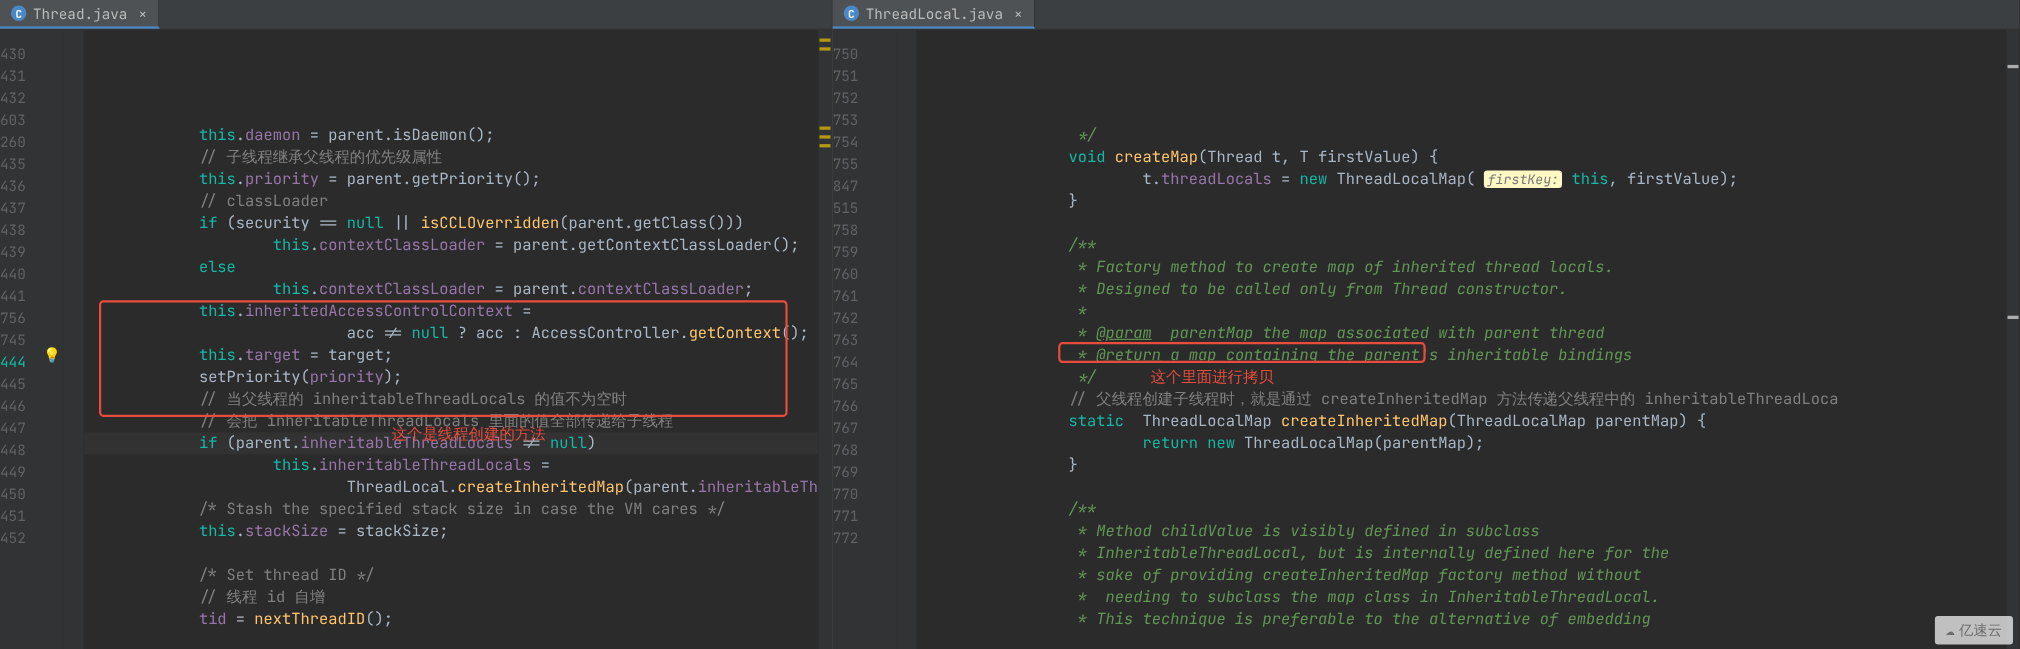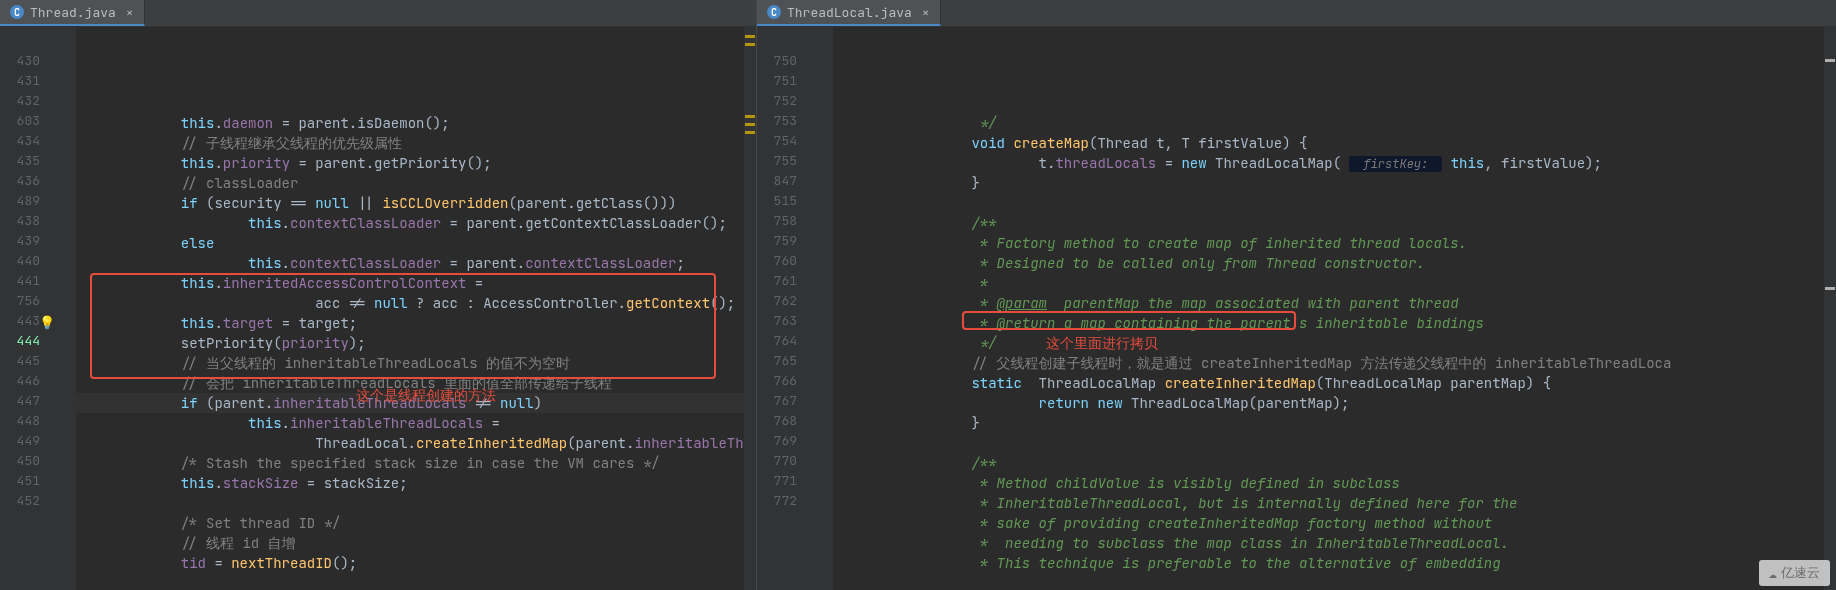--- a/index.html
+++ b/index.html
@@ -7,37 +7,37 @@
 .pane{display:flex;flex-direction:column;height:100%}
 .pane.left{width:757px}
 .pane.right{width:1079px}
 .pane.left{border-right:1px solid #484848}
 .tab-bar{height:27px;background:#3c3f41;display:flex;align-items:stretch;border-bottom:1px solid #323232}
 .tab{display:flex;align-items:center;padding:0 10px;background:#4e5254;color:#bbb;font-size:13px;gap:6px;cursor:pointer;border-right:1px solid #323232}
 .tab.selected{background:#4e5254;border-bottom:2px solid #4a88c7}
 .tab .ficon{width:14px;height:14px;border-radius:50%;background:#4a88c7;color:#fff;font-size:10px;font-weight:bold;display:flex;align-items:center;justify-content:center}
 .tab .close{color:#bbb;font-size:13px;margin-left:4px}
 .editor{flex:1;display:flex;position:relative;overflow:hidden}
-.gutter{width:58px;background:#313335;color:#606366;text-align:right;padding-right:18px;font-size:13px;line-height:20px;padding-top:24px;flex-shrink:0;position:relative}
+.gutter{width:58px;background:#313335;color:#606366;text-align:left;padding-right:18px;font-size:13px;line-height:20px;padding-top:13px;flex-shrink:0;position:relative}
 .gutter .ln{height:20px}
-.gutter .hl{color:#86efac}
+.gutter .hl{color:#14b8a6}
 .gutter .bulb{position:absolute;right:2px;color:#f0a732;font-size:13px}
 .fold{width:18px;background:#313335;flex-shrink:0;position:relative}
 .code{flex:1;padding-top:6px;line-height:20px;font-size:14px;position:relative;white-space:pre;overflow:hidden}
 .line{height:20px;padding-left:4px}
 .line.cur{background:#323232}
-.kw{color:#7dd3fc}
+.kw{color:#14b8a6}
 .cmt{color:#808080;}
 .fn{color:#ffc66d}
 .fnit{color:#ffc66d;}
 .ty{color:#a9b7c6}
 .fld{color:#9876aa}
 .doc{color:#629755;font-style:italic}
 .doctag{color:#629755;font-style:italic;text-decoration:underline}
-.hint{color:#787878;font-style:italic;background:#0f172a;padding:0 14px;border-radius:3px;font-size:12px}
+.hint{color:#787878;font-style:italic;background:#fef9c3;padding:0 3px;border-radius:3px;font-size:12px}
 .redbox{position:absolute;border:2px solid #e74c3c;border-radius:4px;pointer-events:none}
 .redtext{position:absolute;color:#e74c3c;font-size:14px;pointer-events:none}
 .stripe{width:12px;background:#313335;flex-shrink:0;position:relative}
 .stripe .mark{position:absolute;left:1px;width:10px;height:3px}
 .stripe .m-y{background:#b49810}
 .stripe .m-w{background:#aeaeae}
 .down-icon{position:absolute;color:#4a88c7;font-size:11px}
 .watermark{position:absolute;bottom:4px;right:6px;opacity:0.7;background:#fff;color:#888;font-size:13px;padding:4px 10px;border-radius:3px;display:flex;align-items:center;gap:4px}
 .watermark .cloud{font-size:14px}
 </style>
@@ -51,30 +51,30 @@
       <span>Thread.java</span>
       <span class="close">×</span>
     </div>
   </div>
   <div class="editor">
     <div class="gutter" id="gutter-left">
         <div class="ln">430</div>
         <div class="ln">431</div>
         <div class="ln">432</div>
         <div class="ln">603</div>
-        <div class="ln">434</div>
+        <div class="ln">260</div>
         <div class="ln">435</div>
         <div class="ln">436</div>
-        <div class="ln">489</div>
+        <div class="ln">437</div>
         <div class="ln">438</div>
         <div class="ln">439</div>
         <div class="ln">440</div>
         <div class="ln">441</div>
         <div class="ln">756</div>
-        <div class="ln">443</div>
+        <div class="ln">745</div>
         <div class="ln hl">444</div>
         <div class="ln">445</div>
         <div class="ln">446</div>
         <div class="ln">447</div>
         <div class="ln">448</div>
         <div class="ln">449</div>
         <div class="ln">450</div>
         <div class="ln">451</div>
         <div class="ln">452</div>
         <span class="bulb" style="top: 286px;">💡</span>

